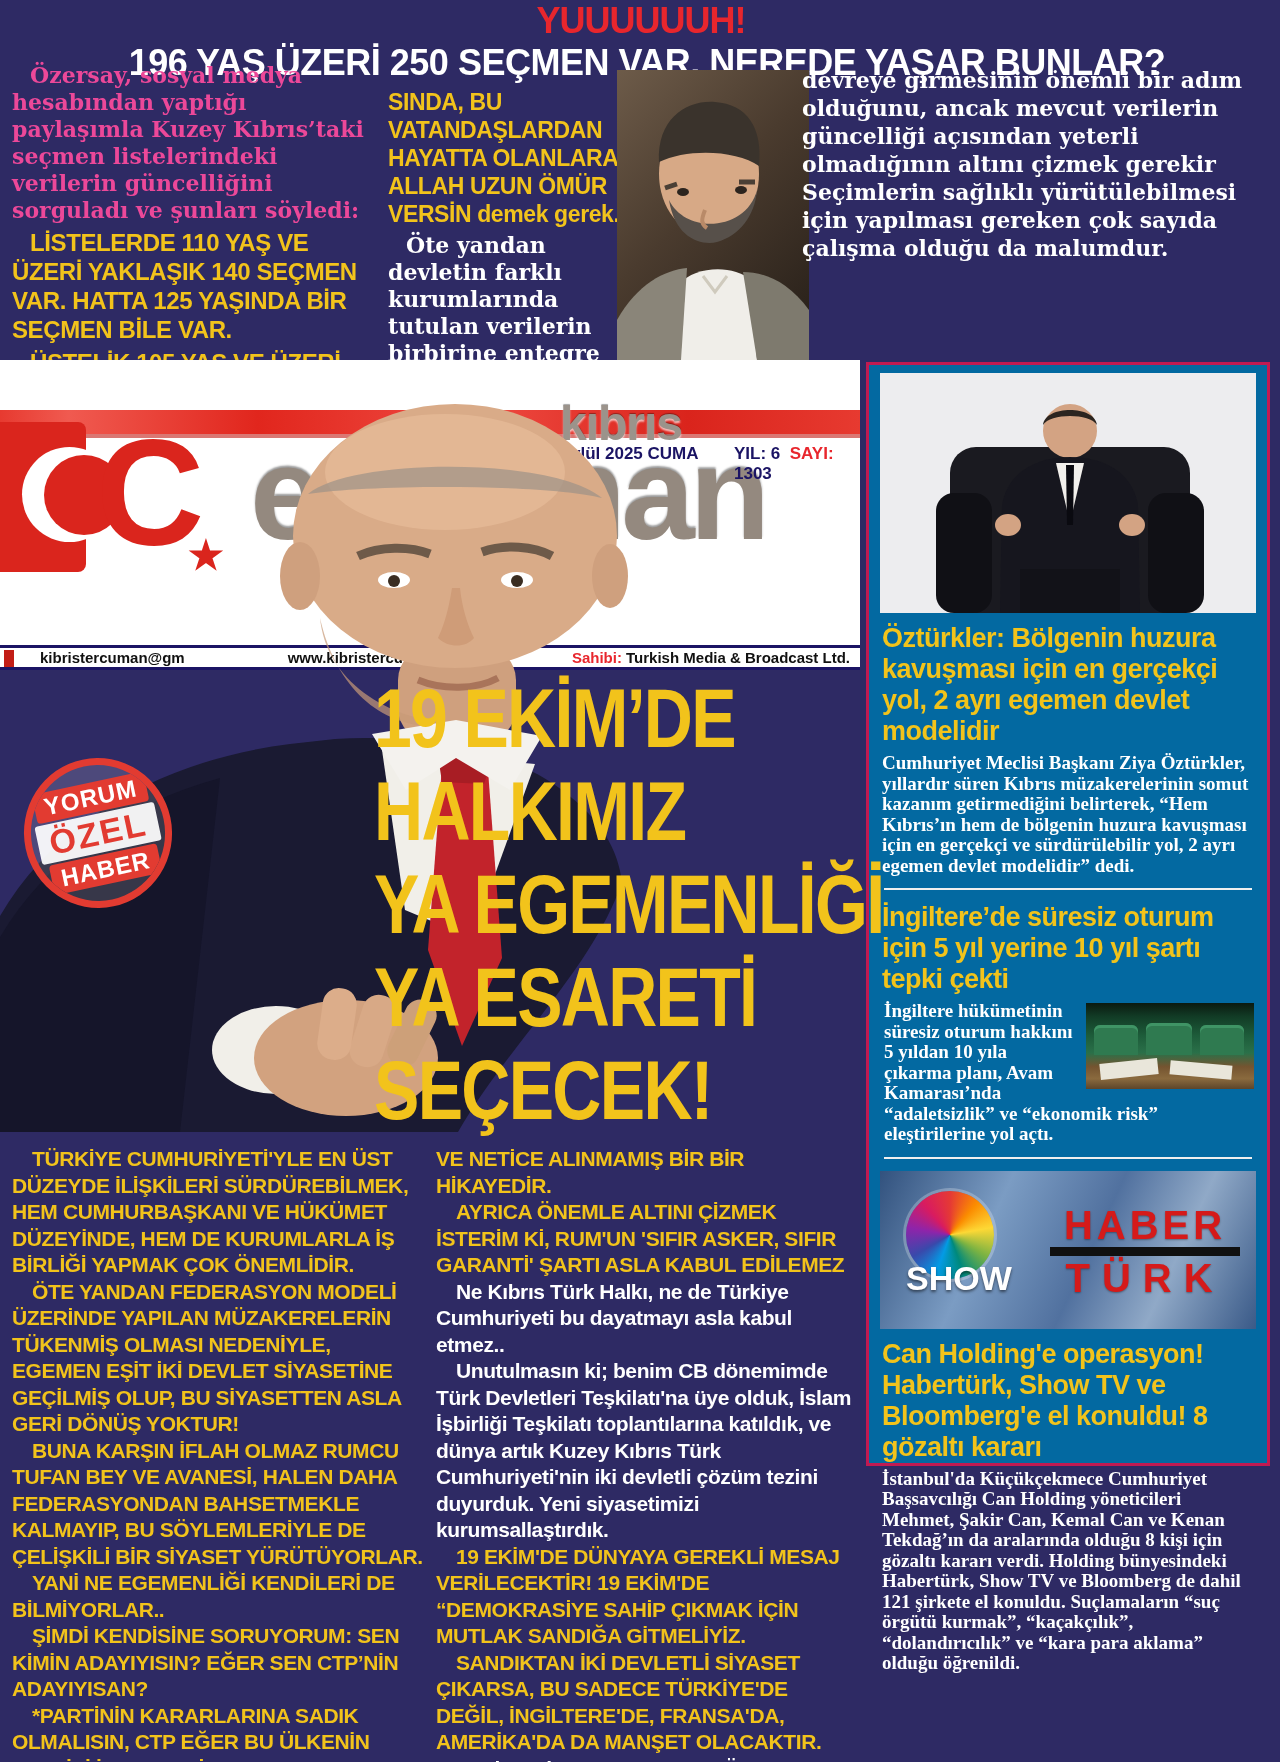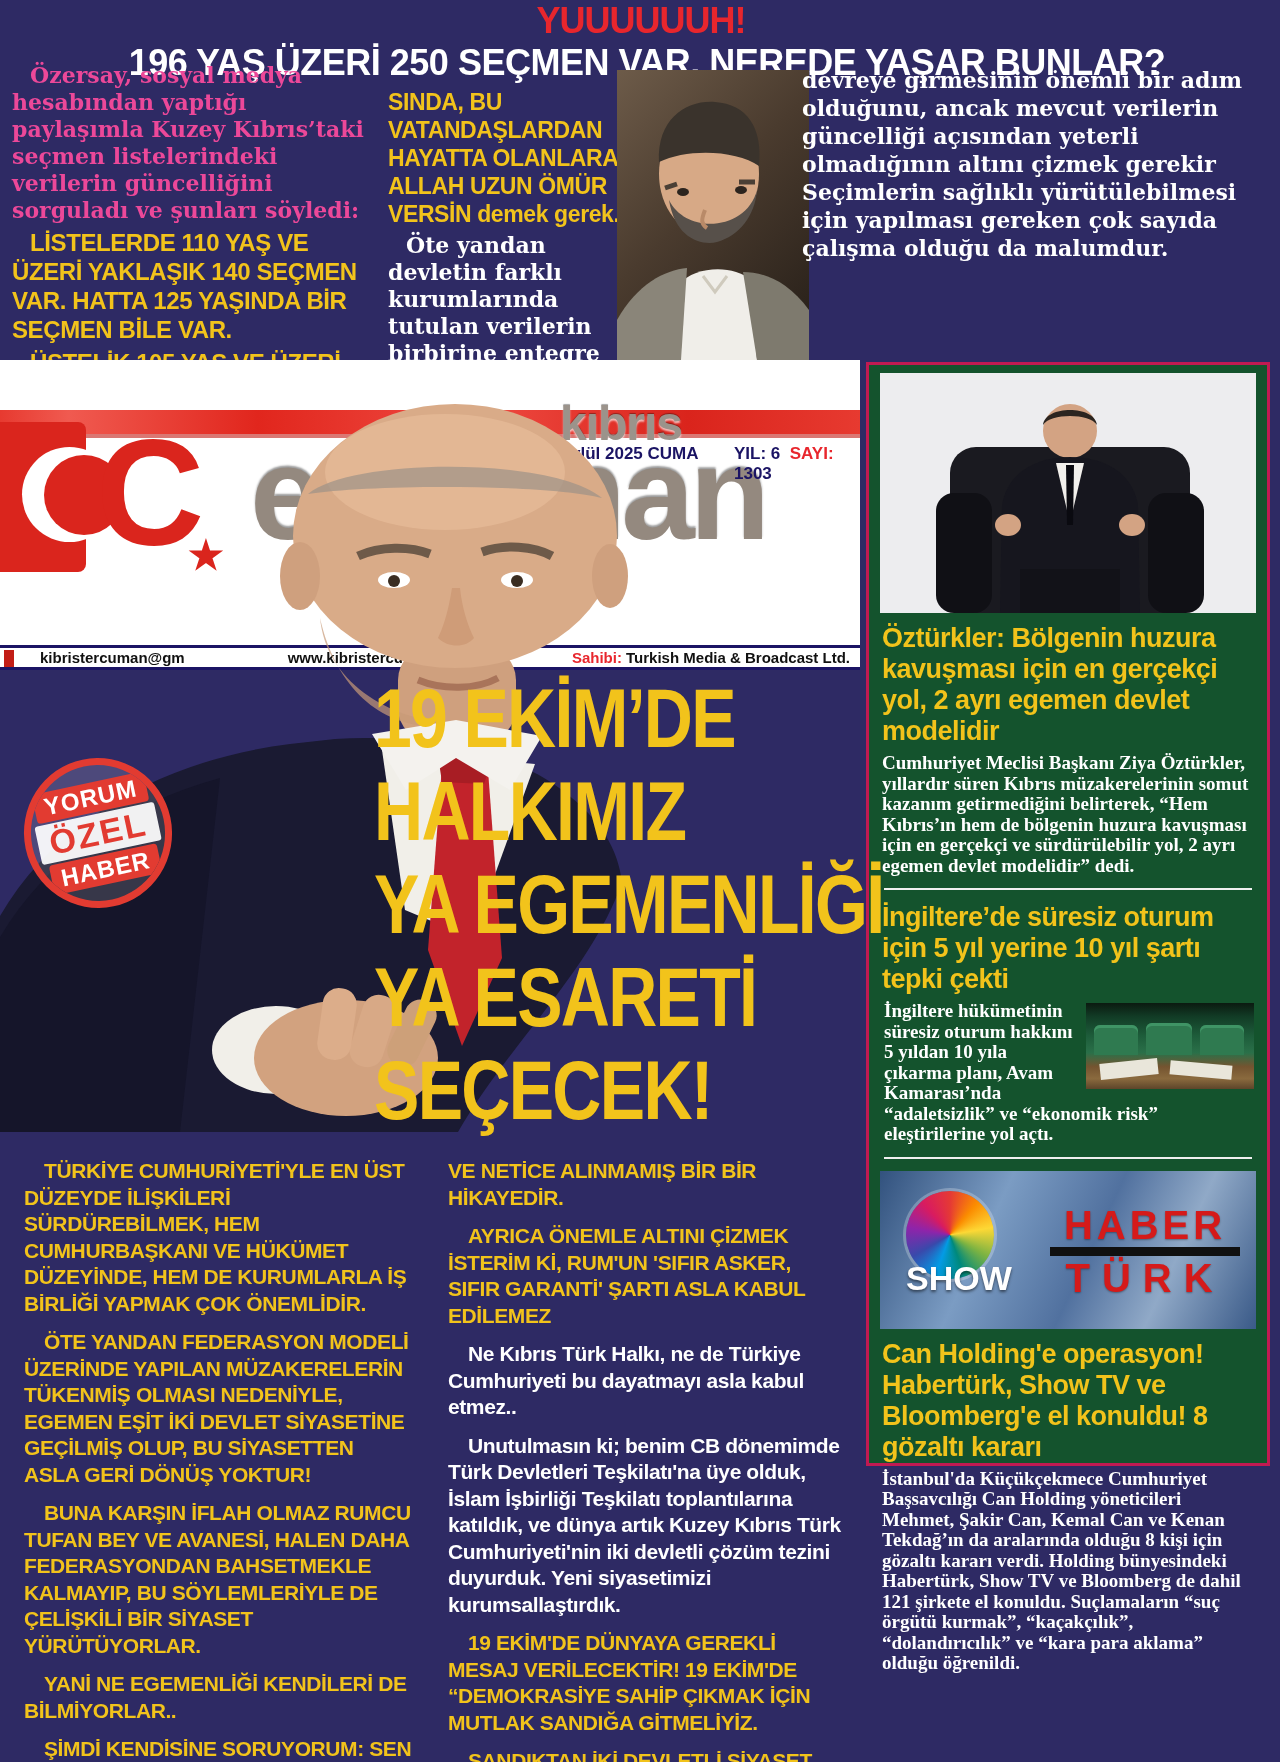--- a/index.html
+++ b/index.html
@@ -62,27 +62,27 @@
   .stamp-inner{width:134px;height:136px;border:7px solid #e23b31;border-radius:50%;background:rgba(255,255,255,0.15);display:flex;flex-direction:column;align-items:center;justify-content:center;overflow:hidden;}
   .stamp-top,.stamp-bot{background:#e23b31;color:#fff;font-weight:bold;font-size:24px;letter-spacing:1px;padding:1px 10px;border-radius:4px;}
   .stamp-mid{background:rgba(255,255,255,0.93);color:#e23b31;font-weight:bold;font-size:34px;letter-spacing:2px;padding:0 12px;margin:2px 0;border-radius:3px;}
 
   
   .main-headline{position:absolute;left:290px;top:672px;width:560px;text-align:left;z-index:6;}
   .main-headline .hline{display:block;font-size:80px;line-height:93px;font-weight:bold;color:#f2c31b;letter-spacing:-2px;transform:scaleX(0.85) scaleY(1.04);transform-origin:100% 50%;white-space:nowrap;}
 
   
   .m-col{position:absolute;top:1146px;}
-  .m-col p{margin:12px;font-size:21px;line-height:26.5px;}
+  .m-col p{margin:0;font-size:21px;line-height:26.5px;}
   .m-col p.ind{text-indent:20px;}
   #mcol1{left:12px;width:412px;}
   #mcol2{left:436px;width:418px;}
 
   
-  .sidebar{position:absolute;left:866px;top:362px;width:404px;height:1104px;border:3px solid #c11a52;background:#14532d;box-sizing:border-box;padding:8px 11px;}
+  .sidebar{position:absolute;left:866px;top:362px;width:404px;height:1104px;border:3px solid #c11a52;background:#0369a1;box-sizing:border-box;padding:8px 11px;}
   .sb-photo1{width:100%;height:240px;background:linear-gradient(180deg,#f2f2f4 0%,#dcdce0 70%,#c9c9ce 100%);position:relative;overflow:hidden;}
   .sb-h{color:#f2c31b;font-weight:bold;font-size:27px;line-height:31px;letter-spacing:-0.5px;margin:10px 2px 6px 2px;}
   .sb-body{color:#ffffff;font-family:"Liberation Serif",serif;font-weight:bold;font-size:19px;line-height:20.5px;margin:0 2px;}
   .sb-div{border-top:2px solid #efefef;margin:12px 4px;}
   .s2-wrap{margin:0 2px;overflow:hidden;}
   .s2-img{float:right;width:168px;height:86px;margin:2px 0 4px 8px;position:relative;overflow:hidden;
     background:linear-gradient(180deg,#0b1a10 0%,#123c26 16%,#1d5c3a 38%,#2a7049 58%,#745430 74%,#8a6a3e 88%,#5d452a 100%);}
   .s2-paper{position:absolute;background:#e9e6da;transform:rotate(-6deg);}
   .s2-seat{position:absolute;background:#2f7a50;border-radius:6px 6px 0 0;box-shadow:inset 0 3px 0 #3f9465;}
   .logos-img{position:relative;width:100%;height:158px;overflow:hidden;

